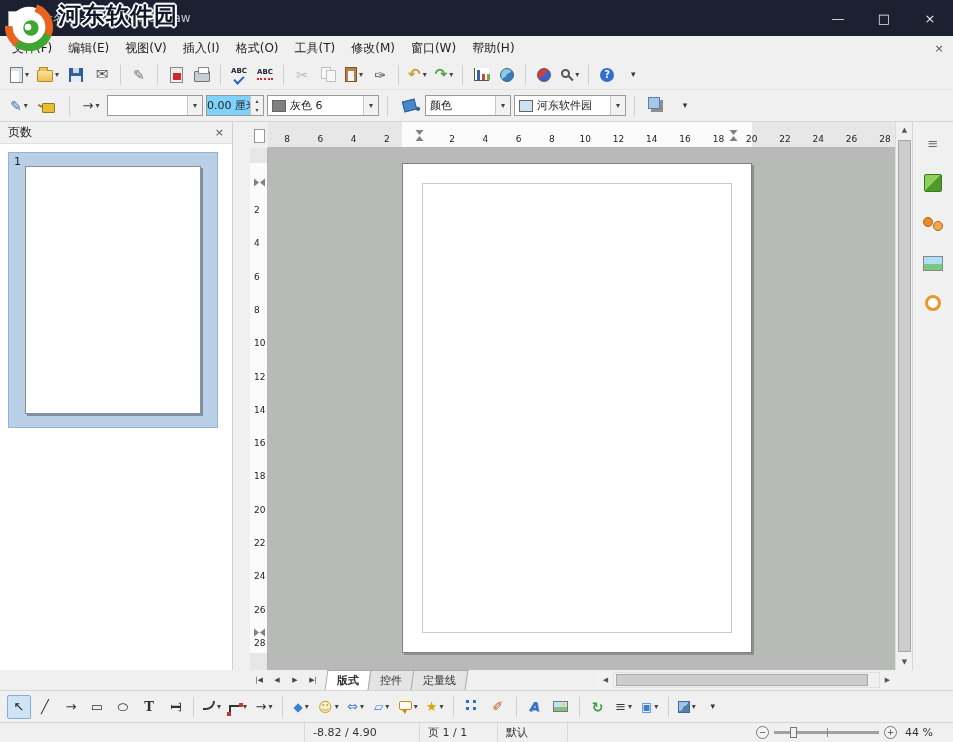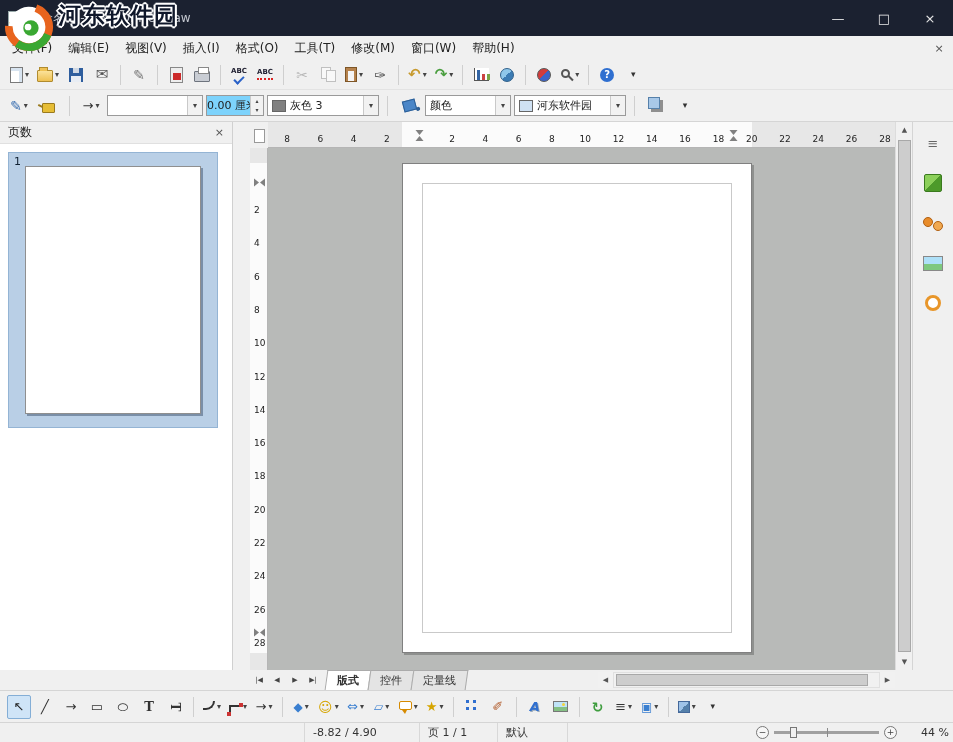--- a/index.html
+++ b/index.html
@@ -259,21 +259,21 @@
   .sb-page { width:78px; }
   .sb-template { width:70px; }
   .sb-spacer { flex:1; height:100%; }
   .zoomgrp { display:flex; align-items:center; gap:5px; margin-right:8px; }
   .zbtn { width:13px; height:13px; border:1px solid #777; border-radius:50%; display:flex; align-items:center;
           justify-content:center; font-size:9px; color:#444; background:#f7f7f7; line-height:1; }
   .ztrack { width:105px; height:3px; background:#a0a0a0; position:relative; }
   .ztrack::after { content:""; position:absolute; left:50%; top:-3px; width:1px; height:9px; background:#8a8a8a; }
   .zthumb { position:absolute; left:16px; top:-4px; width:7px; height:11px; background:#f0f0f0;
             border:1px solid #777; }
-  .sb-zoomval { width:48px; text-align:right; padding-right:4px; }
+  .sb-zoomval { width:48px; text-align:left; padding-right:4px; }
 
   
   .watermark { position:absolute; left:4px; top:2px; z-index:99; pointer-events:none; display:flex; }
   .wm-text { margin-left:4px; }
   .wm1, .wm2 { font-weight:bold; color:#0f172a; line-height:1.15; letter-spacing:1px;
                text-shadow:-2px 0 0 #fff, 2px 0 0 #fff, 0 -2px 0 #fff, 0 2px 0 #fff,
                            -1px -1px 0 #fff, 1px 1px 0 #fff, -1px 1px 0 #fff, 1px -1px 0 #fff; }
   .wm1 { font-size:23px; }
   .wm2 { font-size:22px; letter-spacing:0; }
 </style>
@@ -406,21 +406,21 @@
     </div>
     <div class="spinbox">
       <span class="spin-val">0.00 厘米</span>
       <span class="spin-btns">
         <span class="spin-up">▴</span>
         <span class="spin-down">▾</span>
       </span>
     </div>
     <div class="combo color-combo">
       <span class="swatch" style="background: rgb(128, 128, 128);"></span>
-      <span class="combo-label">灰色 3</span>
+      <span class="combo-label">灰色 6</span>
       <span class="combo-dd">▾</span>
     </div>
     <span class="sep"></span>
     <button class="tbtn">
       <span class="ic i-area-bucket"></span>
     </button>
     <div class="combo area-style-combo">
       <span class="combo-label">颜色</span>
       <span class="combo-dd">▾</span>
     </div>

